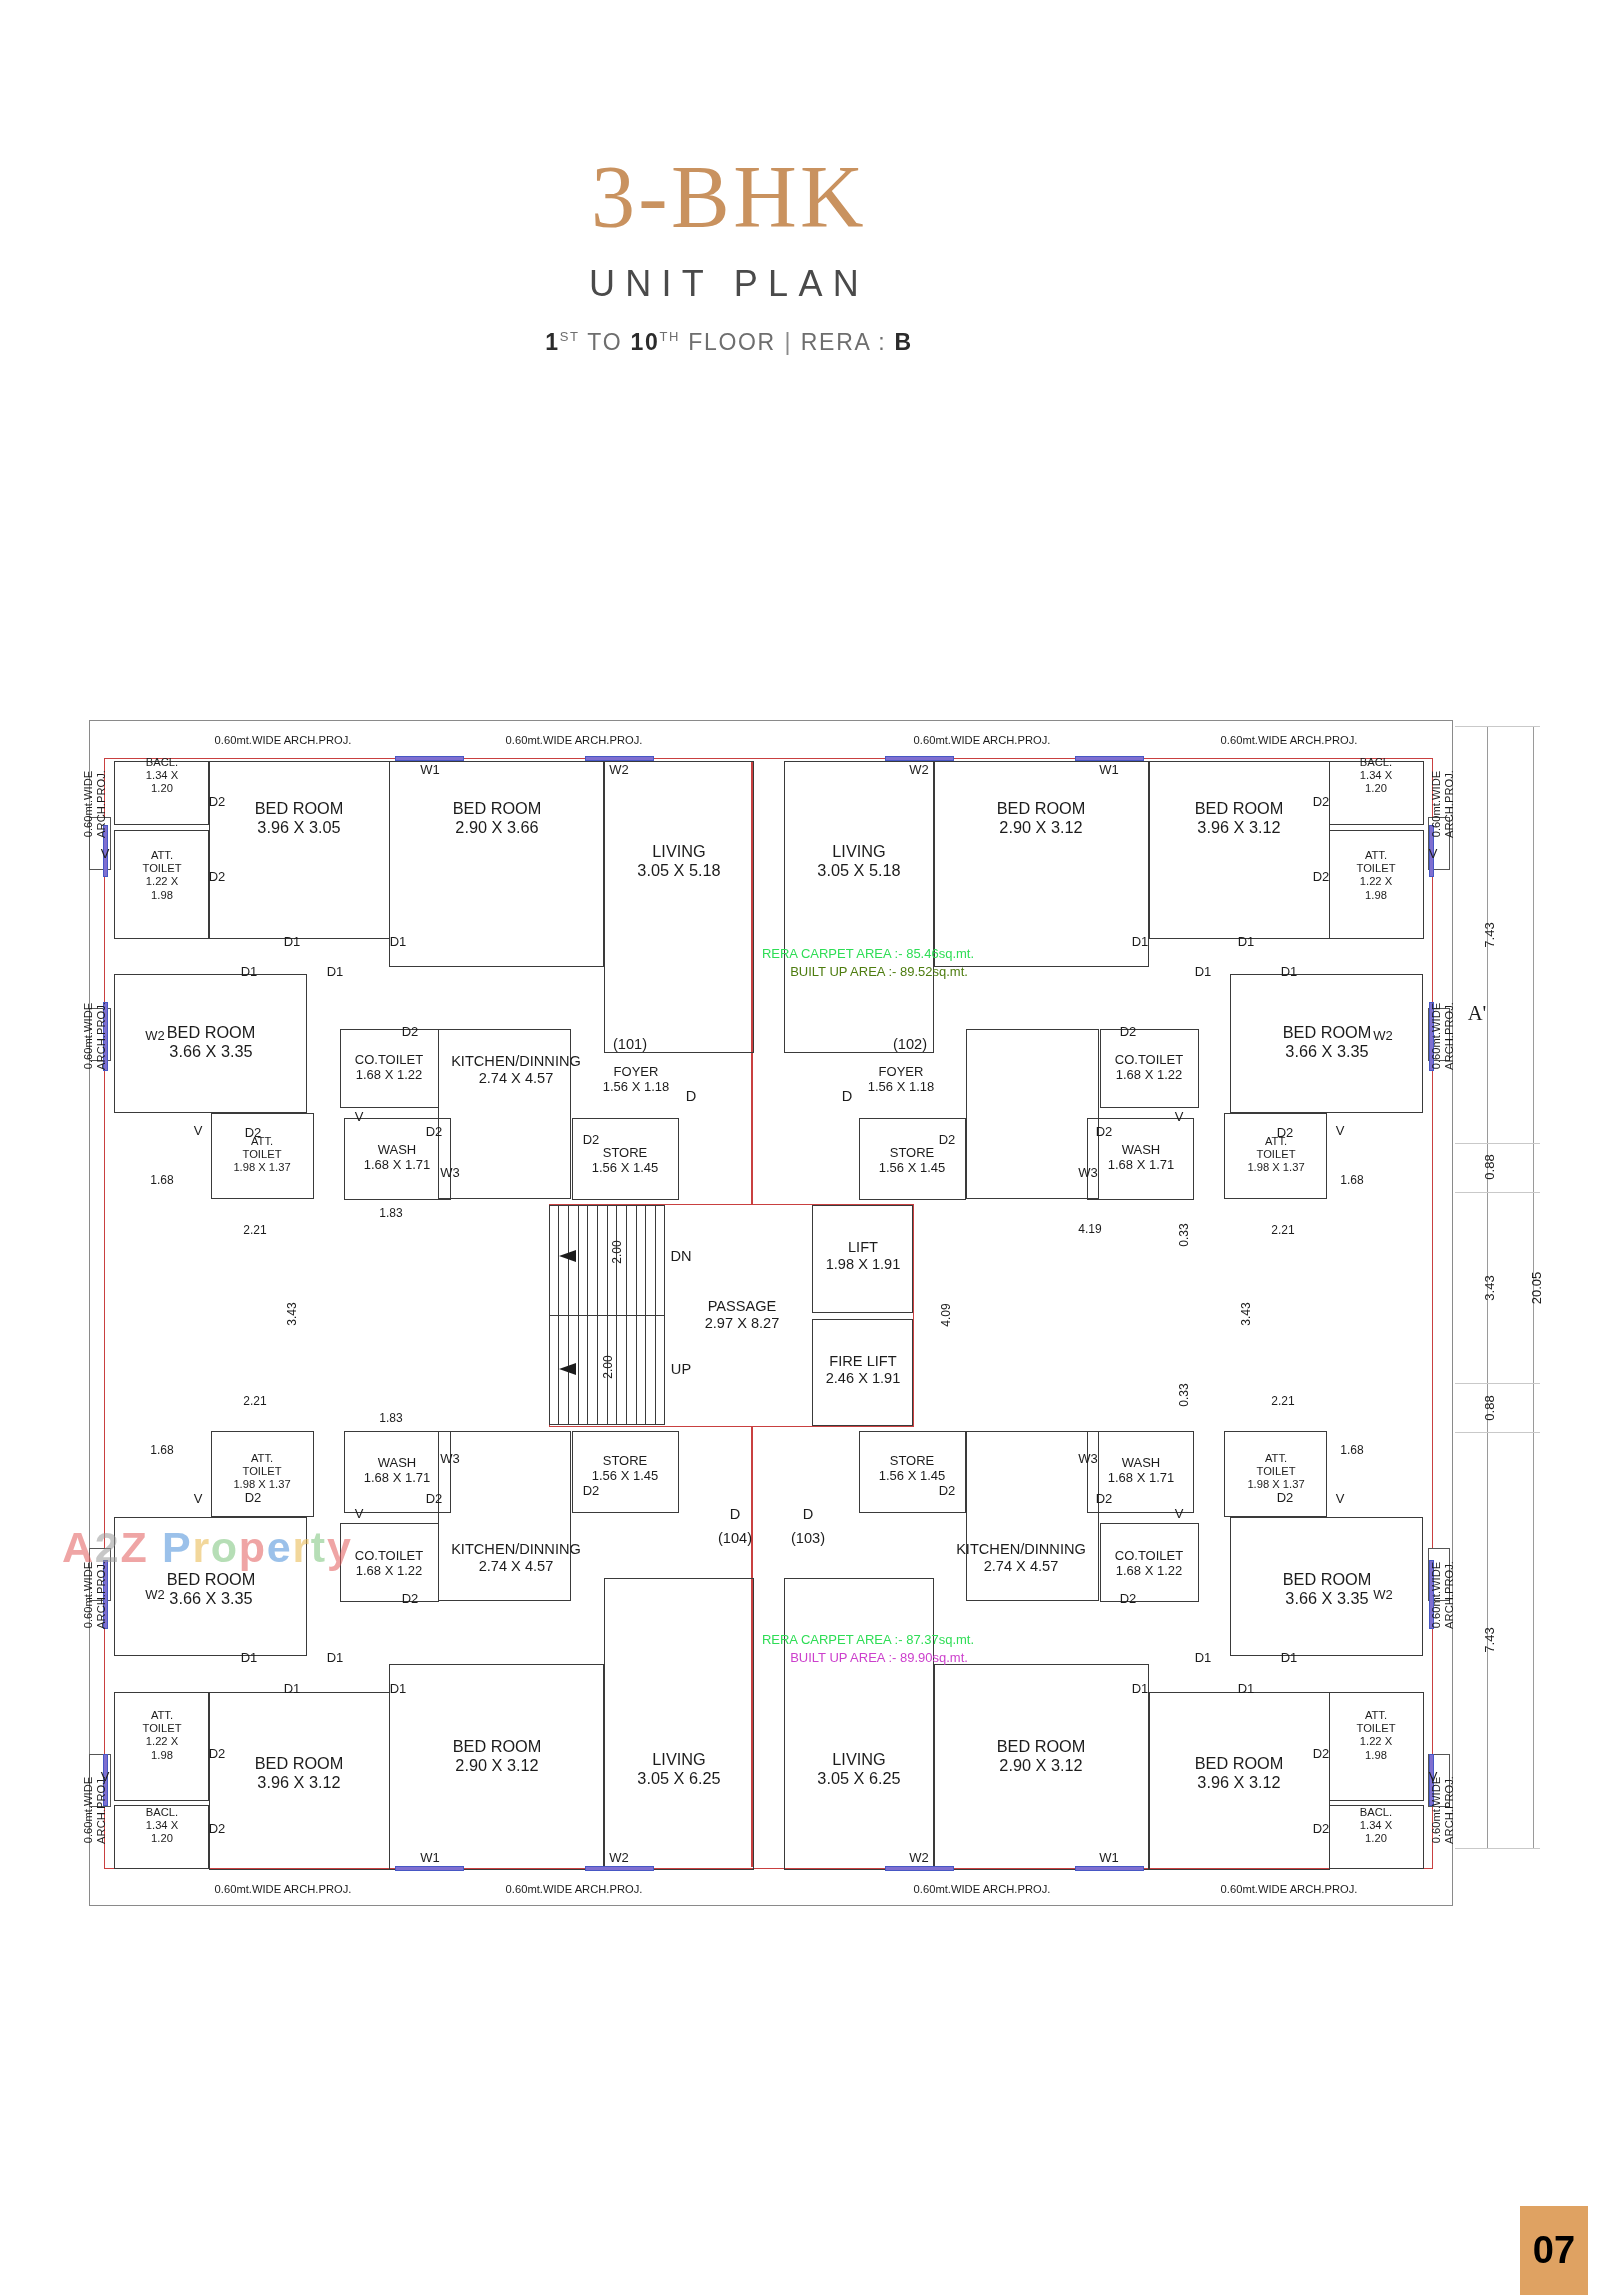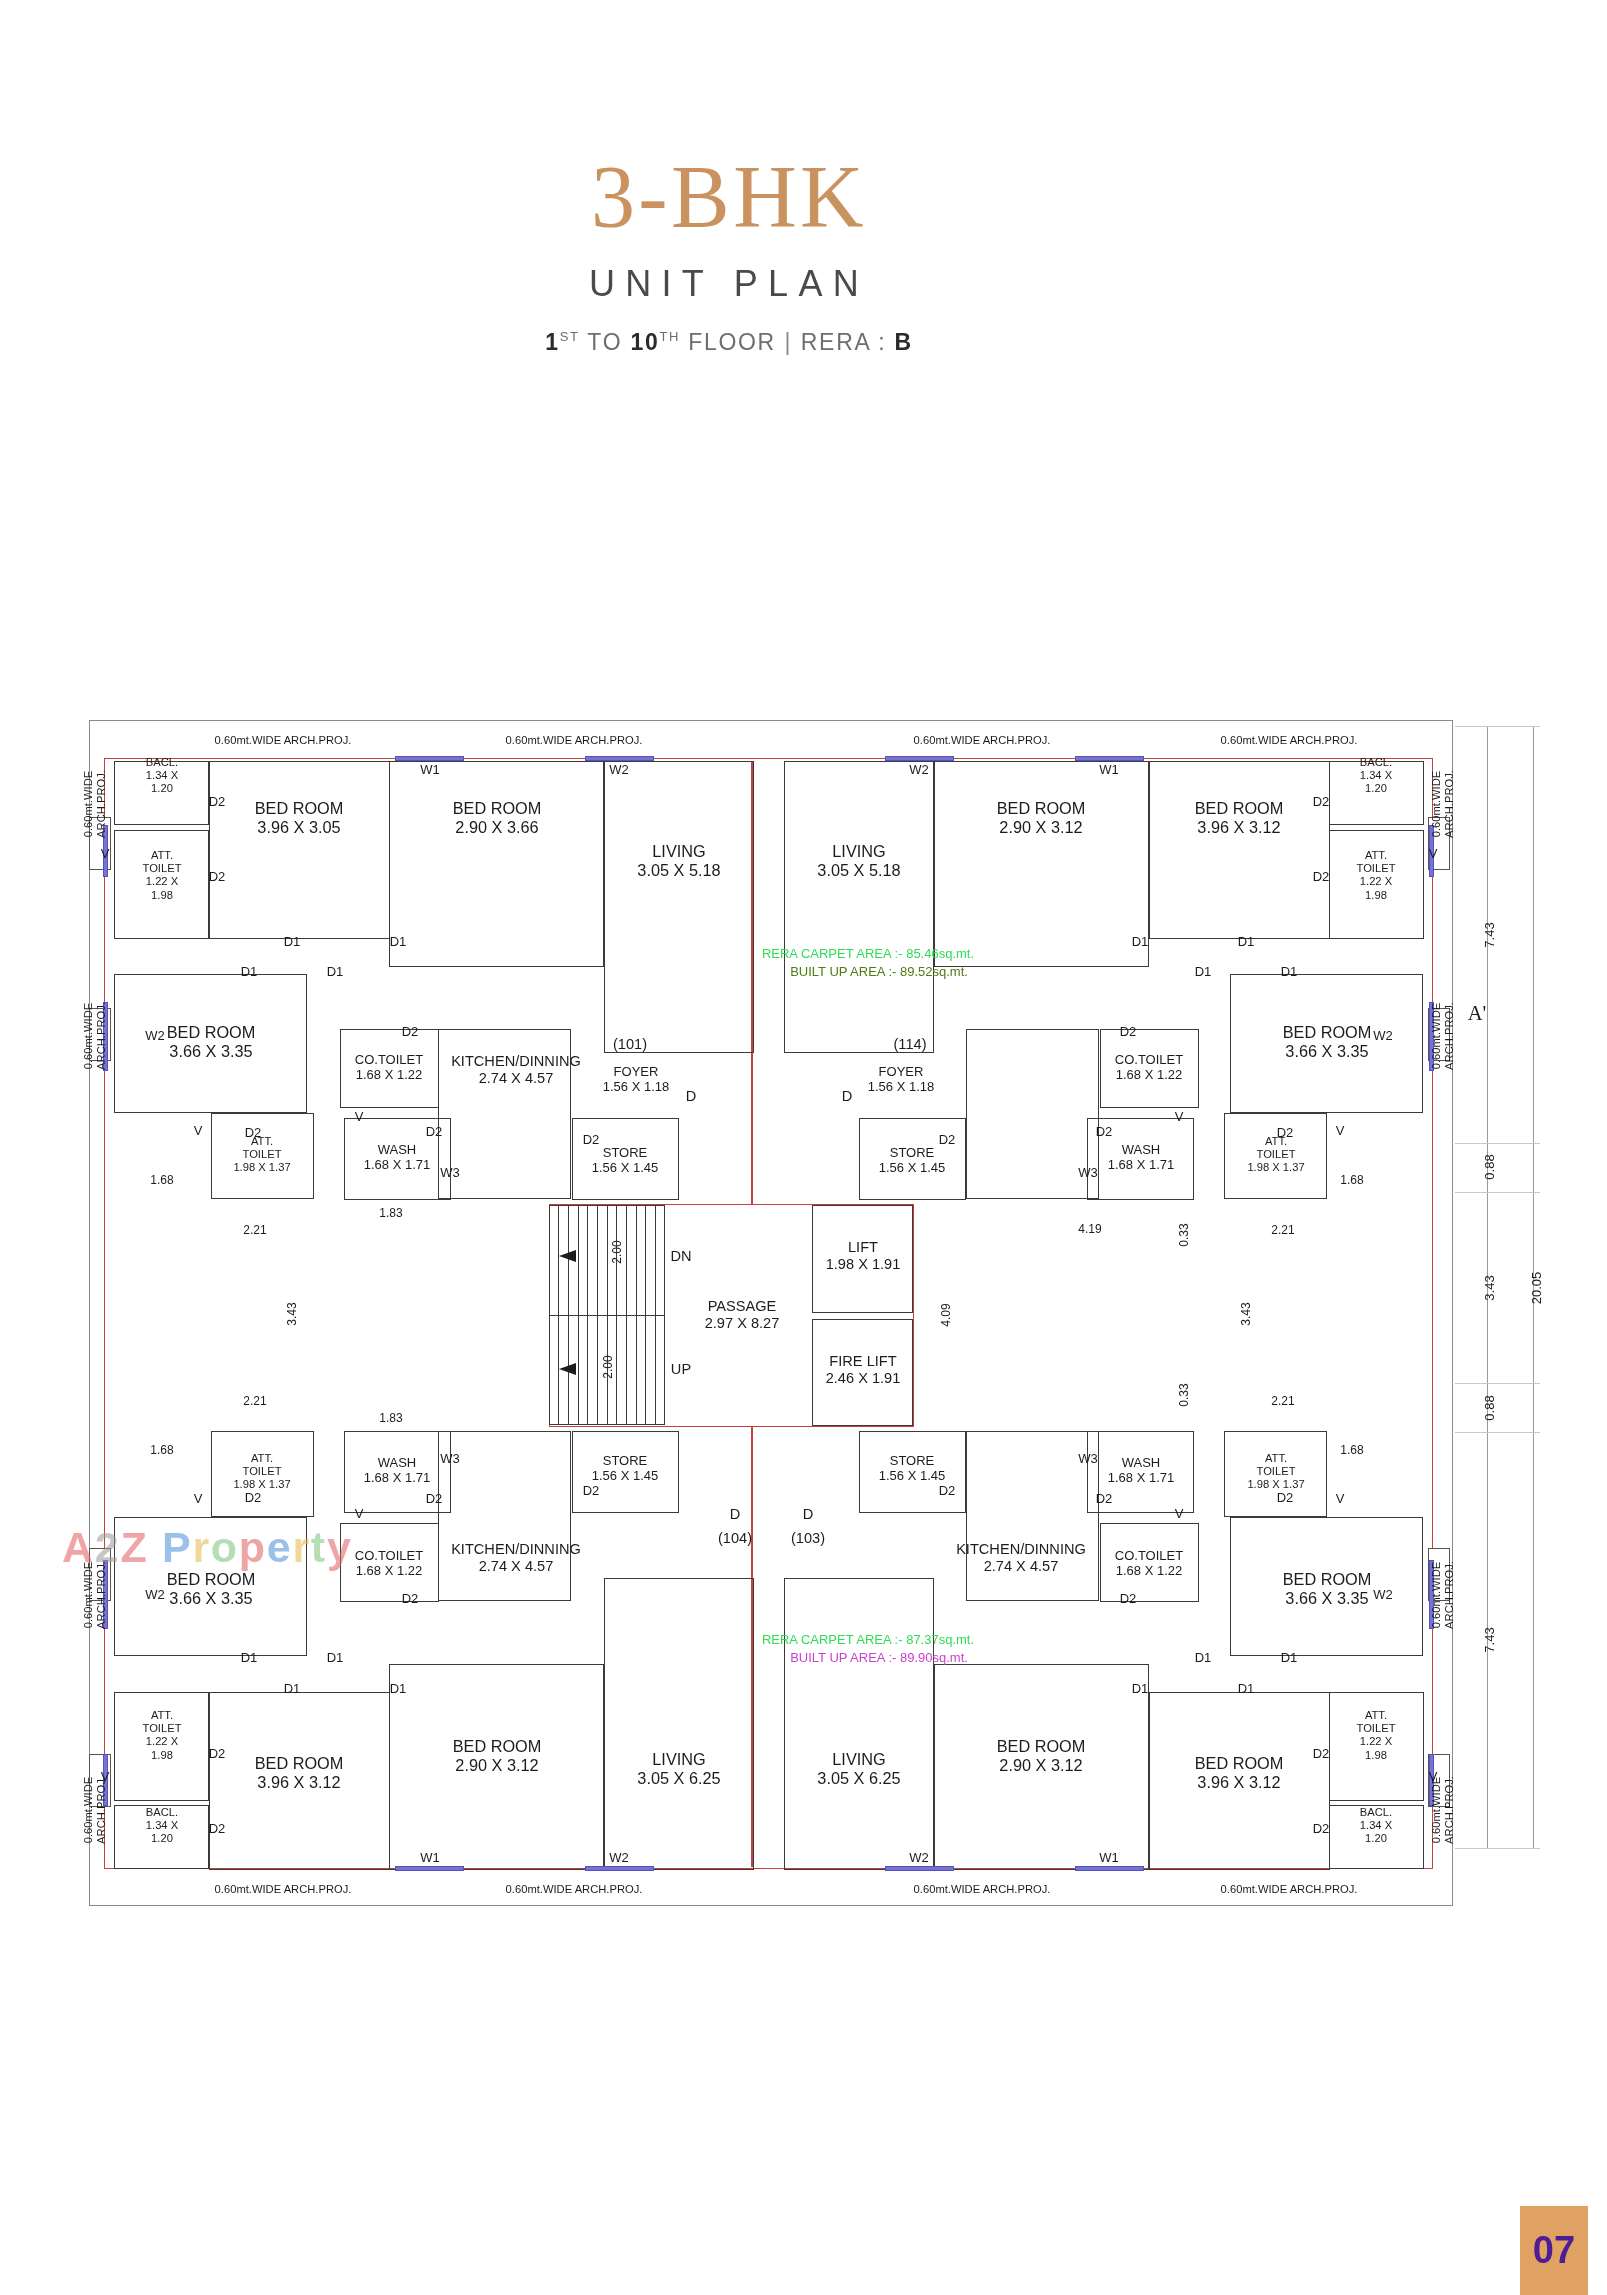--- a/index.html
+++ b/index.html
@@ -30,21 +30,21 @@
               border-bottom:6.9px solid transparent;border-right:17px solid #1c1c1c;}
   .notch{position:absolute;border:1.3px solid #555;box-sizing:border-box;background:#fff;}
   
   .wm-center{position:absolute;left:334px;top:1278px;font-size:36px;color:#bdbdbd;opacity:.45;
              letter-spacing:2.6px;font-weight:400;}
   .wm-logo{position:absolute;left:62px;top:1523px;font-size:43px;font-weight:700;opacity:.55;
            letter-spacing:1.7px;}
   
   .page-badge{position:absolute;left:1520px;top:2206px;width:68px;height:89px;background:#DFA262;
               display:flex;align-items:center;justify-content:center;
-              font-size:38px;font-weight:700;color:#4c1d95;}
+              font-size:38px;font-weight:700;color:#000000;}
 </style>
 </head>
 <body>
 
 <div id="page">
 
   <div class="title-wrap">
     <div class="title-main">3-BHK</div>
     <div class="title-sub">UNIT PLAN</div>
     <div class="title-floor">
@@ -195,21 +195,21 @@
 3.05 X 5.18</div>
       <div class="lbl" style="left: 1327px; top: 1042px; font-size: 16.3px; color: rgb(28, 28, 28);">BED ROOM
 3.66 X 3.35</div>
       <div class="lbl" style="left: 1276px; top: 1155px; font-size: 11.2px; color: rgb(28, 28, 28);">ATT.
 TOILET
 1.98 X 1.37</div>
       <div class="lbl" style="left: 1149px; top: 1067px; font-size: 13px; color: rgb(28, 28, 28);">CO.TOILET
 1.68 X 1.22</div>
       <div class="lbl" style="left: 1141px; top: 1157px; font-size: 13px; color: rgb(28, 28, 28);">WASH
 1.68 X 1.71</div>
-      <div class="lbl" style="left: 910px; top: 1045px; font-size: 14.6px; color: rgb(28, 28, 28);">(114)</div>
+      <div class="lbl" style="left: 910px; top: 1045px; font-size: 14.6px; color: rgb(28, 28, 28);">(102)</div>
       <div class="lbl" style="left: 901px; top: 1079px; font-size: 13px; color: rgb(28, 28, 28);">FOYER
 1.56 X 1.18</div>
       <div class="lbl" style="left: 912px; top: 1160px; font-size: 13px; color: rgb(28, 28, 28);">STORE
 1.56 X 1.45</div>
       <div class="lbl" style="left: 162px; top: 1826px; font-size: 11.2px; color: rgb(28, 28, 28);">BACL.
 1.34 X
 1.20</div>
       <div class="lbl" style="left: 162px; top: 1735px; font-size: 11.2px; color: rgb(28, 28, 28);">ATT.
 TOILET
 1.22 X

